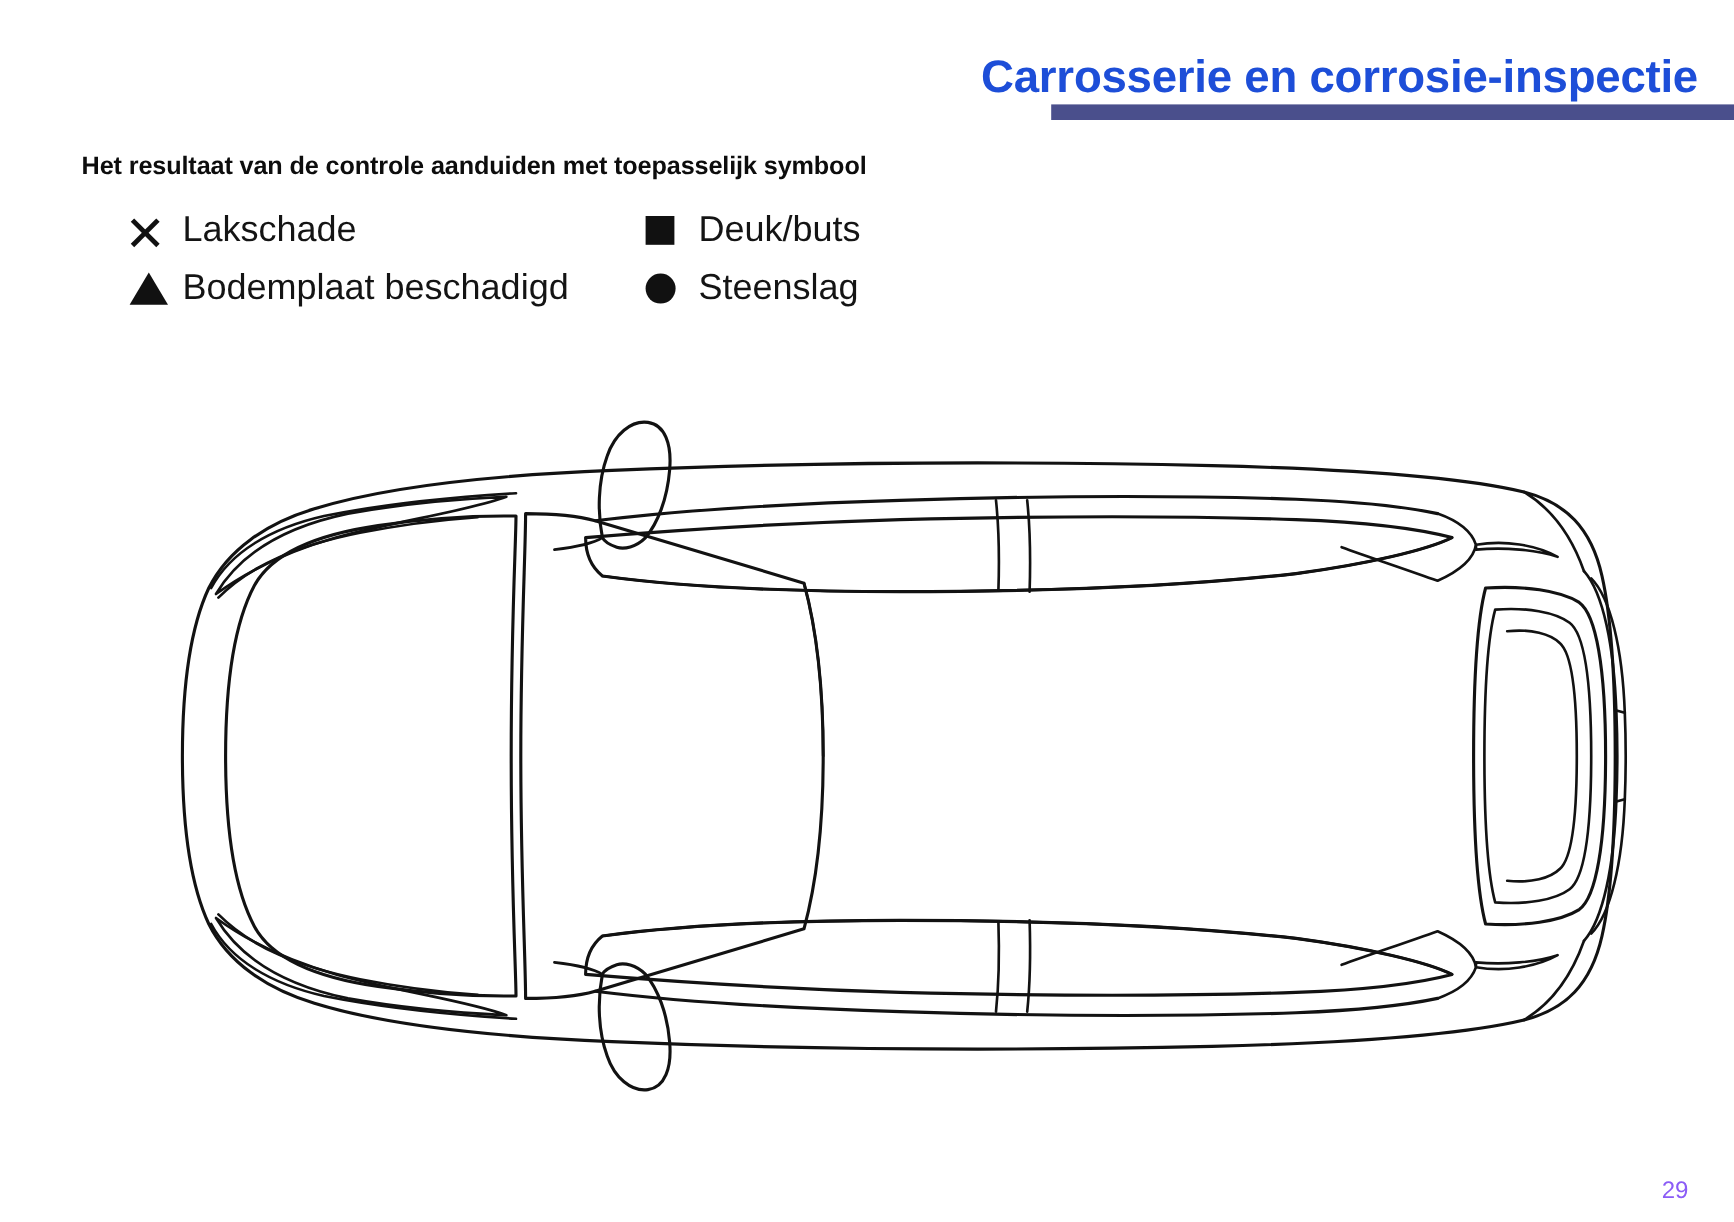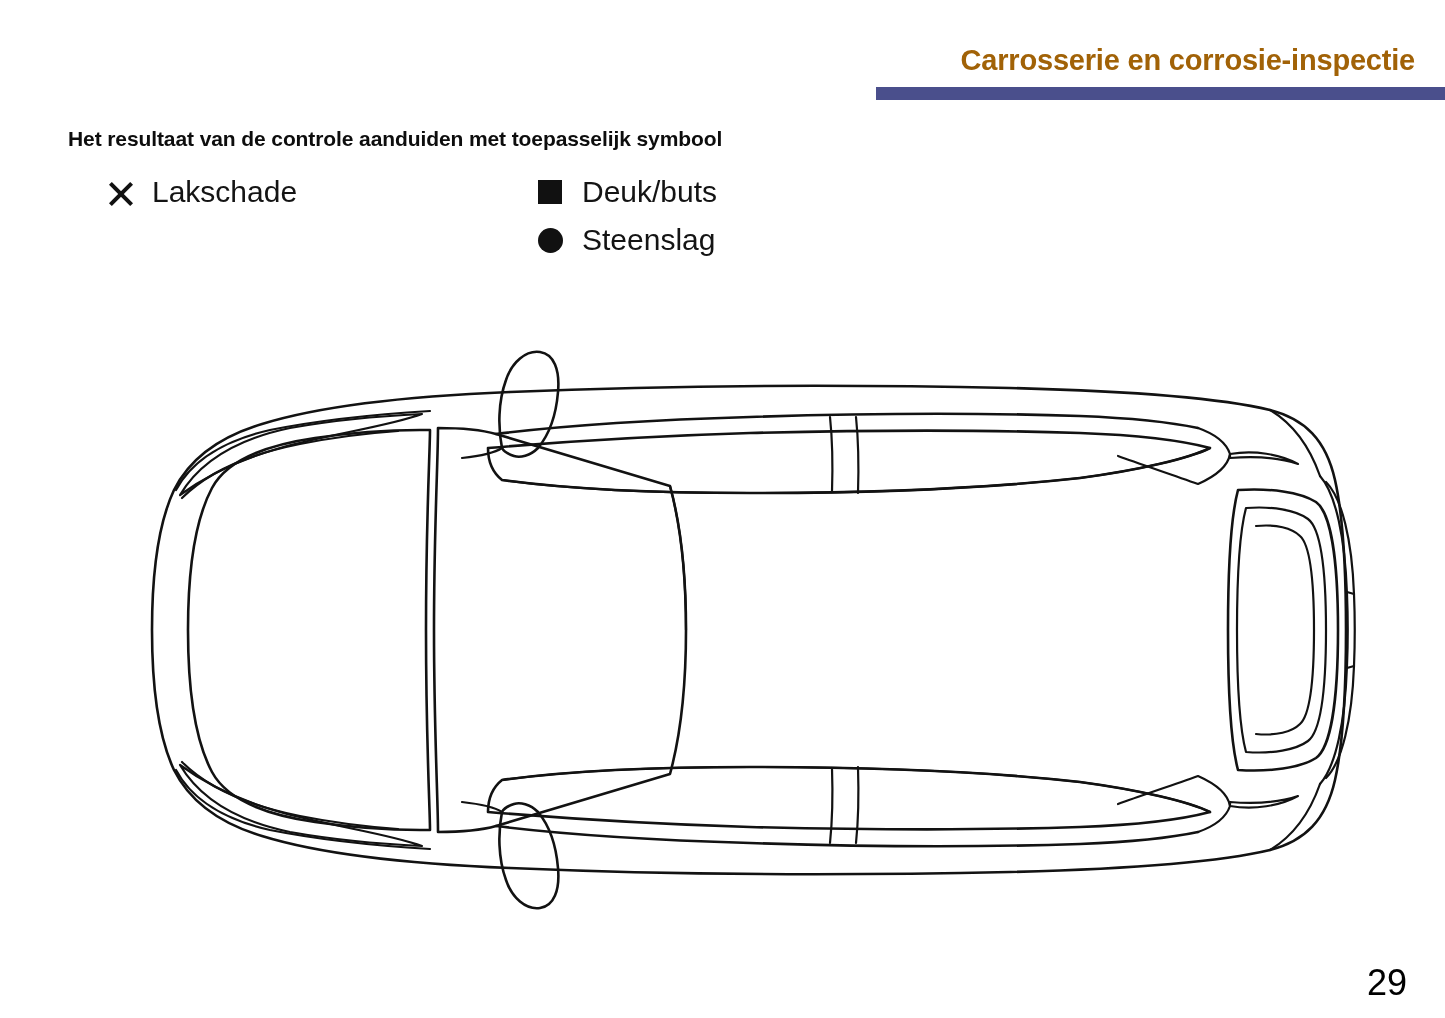--- a/index.html
+++ b/index.html
@@ -23,25 +23,25 @@
     position: absolute;
     top: 44px;
     left: 0;
     width: 1445px;
     height: 62px;
   }
   .header-title {
     position: absolute;
     right: 30px;
     top: 0;
-    font-size: 29px;
+    font-size: 38px;
     font-weight: bold;
     letter-spacing: -0.2px;
     white-space: nowrap;
-    color: #a16207;
+    color: #1d4ed8;
   }
   .header-rule {
     position: absolute;
     left: 876px;
     top: 43px;
     width: 569px;
     height: 13px;
     background: #4a4f8c;
   }
 
@@ -176,22 +176,22 @@
     stroke-width: 2.2;
     stroke-linecap: round;
     stroke-linejoin: round;
   }
 
   
   .page-number {
     position: absolute;
     right: 38px;
     bottom: 14px;
-    font-size: 36px;
-    color: #000000;
+    font-size: 20px;
+    color: #8b5cf6;
   }
 </style>
 </head>
 <body>
 
 <div class="page">
 
   <div class="header">
     <div class="header-title">Carrosserie en corrosie-inspectie</div>
     <div class="header-rule"></div>
@@ -203,20 +203,26 @@
 
     <div class="legend-col left">
 
       <div class="legend-item">
         <span class="legend-symbol">
           <span class="sym-x"></span>
         </span>
         <span class="legend-label">Lakschade</span>
       </div>
 
+      <div class="legend-item">
+        <span class="legend-symbol">
+          <span class="sym-triangle"></span>
+        </span>
+        <span class="legend-label">Bodemplaat beschadigd</span>
+      </div>
 
 
     </div>
 
     <div class="legend-col right">
 
       <div class="legend-item">
         <span class="legend-symbol">
           <span class="sym-square"></span>
         </span>

